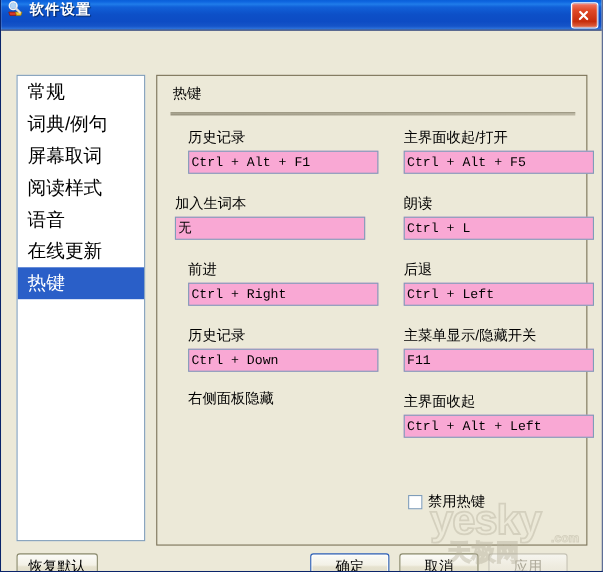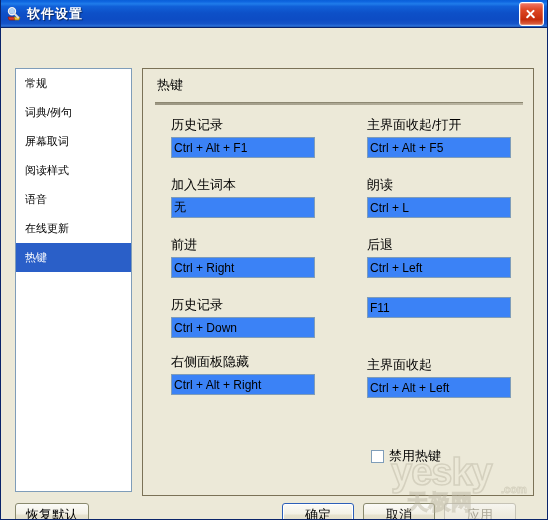--- a/index.html
+++ b/index.html
@@ -29,21 +29,20 @@
   
   .titlebar {
     position: relative;
     height: 27px;
     background: linear-gradient(to bottom,
         #0a5fd8 0%, #0f66e0 6%, #1f7cea 14%,
         #1160d8 24%, #0d50c8 48%, #0d4cc4 72%,
         #1554c8 88%, #2a6ed8 96%, #1b56b0 100%);
     border-bottom: 1px solid #0a246a;
     display: flex;
-    align-items: center;
     overflow: hidden;
   }
   .title-icon {
     position: relative;
     width: 16px;
     height: 16px;
     margin-left: 5px;
     margin-right: 5px;
     flex: none;
   }
@@ -101,21 +100,21 @@
     height: 424px;
     background: #ffffff;
     border: 1px solid #7f9db9;
     box-sizing: border-box;
     overflow: hidden;
   }
   .list-item {
     height: 29px;
     line-height: 29px;
     padding-left: 9px;
-    font-size: 11px;
+    font-size: 17px;
     color: #000000;
     white-space: nowrap;
     cursor: default;
   }
   .list-item.selected {
     background: #2a5fc8;
     color: #ffffff;
   }
 
   
@@ -159,26 +158,26 @@
     width: 148px;
   }
   .field-label {
     font-size: 13px;
     color: #000000;
     white-space: nowrap;
     margin-bottom: 4px;
     line-height: 16px;
   }
   .field-input {
-    width: 144px;
+    width: 173px;
     height: 21px;
     box-sizing: border-box;
-    background: #3b82f6;
+    background: #f9a8d4;
     border: 1px solid #7f9db9;
-    font-family: Liberation Sans, sans-serif;
+    font-family: Liberation Mono, monospace;
     font-size: 12px;
     color: #000000;
     padding: 0 2px;
     line-height: 19px;
     outline: none;
   }
 
   
   .checkrow {
     position: absolute;
@@ -278,27 +277,27 @@
         <div class="list-item selected">热键</div>
       </div>
 
     <div class="groupbox">
       <div class="group-title">热键</div>
       <div class="group-sep"></div>
 
       <div class="fields" id="field-grid">
           <div class="field" style="left: 28px; top: 0px;"><div class="field-label">历史记录</div><input type="text" class="field-input" value="Ctrl + Alt + F1" style=""></div>
           <div class="field" style="left: 224px; top: 0px;"><div class="field-label">主界面收起/打开</div><input type="text" class="field-input" value="Ctrl + Alt + F5" style=""></div>
-          <div class="field" style="left: 28px; top: 60px;"><div class="field-label">加入生词本</div><input type="text" class="field-input" value="无" style=""></div>
+          <div class="field" style="left: 16px; top: 60px;"><div class="field-label">加入生词本</div><input type="text" class="field-input" value="无" style=""></div>
           <div class="field" style="left: 224px; top: 60px;"><div class="field-label">朗读</div><input type="text" class="field-input" value="Ctrl + L" style=""></div>
           <div class="field" style="left: 28px; top: 120px;"><div class="field-label">前进</div><input type="text" class="field-input" value="Ctrl + Right" style=""></div>
           <div class="field" style="left: 224px; top: 120px;"><div class="field-label">后退</div><input type="text" class="field-input" value="Ctrl + Left" style=""></div>
           <div class="field" style="left: 28px; top: 180px;"><div class="field-label">历史记录</div><input type="text" class="field-input" value="Ctrl + Down" style=""></div>
-          <div class="field" style="left: 224px; top: 180px;"><input type="text" class="field-input" value="F11" style=""></div>
-          <div class="field" style="left: 28px; top: 237px;"><div class="field-label">右侧面板隐藏</div><input type="text" class="field-input" value="Ctrl + Alt + Right" style=""></div>
+          <div class="field" style="left: 224px; top: 180px;"><div class="field-label">主菜单显示/隐藏开关</div><input type="text" class="field-input" value="F11" style=""></div>
+          <div class="field" style="left: 28px; top: 237px;"><div class="field-label">右侧面板隐藏</div></div>
           <div class="field" style="left: 224px; top: 240px;"><div class="field-label">主界面收起</div><input type="text" class="field-input" value="Ctrl + Alt + Left" style=""></div>
         </div>
 
       <div class="checkrow">
         <div class="checkbox" id="disable-checkbox"></div>
         <div class="check-label">禁用热键</div>
       </div>
     </div>
 
     <div class="btn" id="btn-restore">恢复默认</div>

